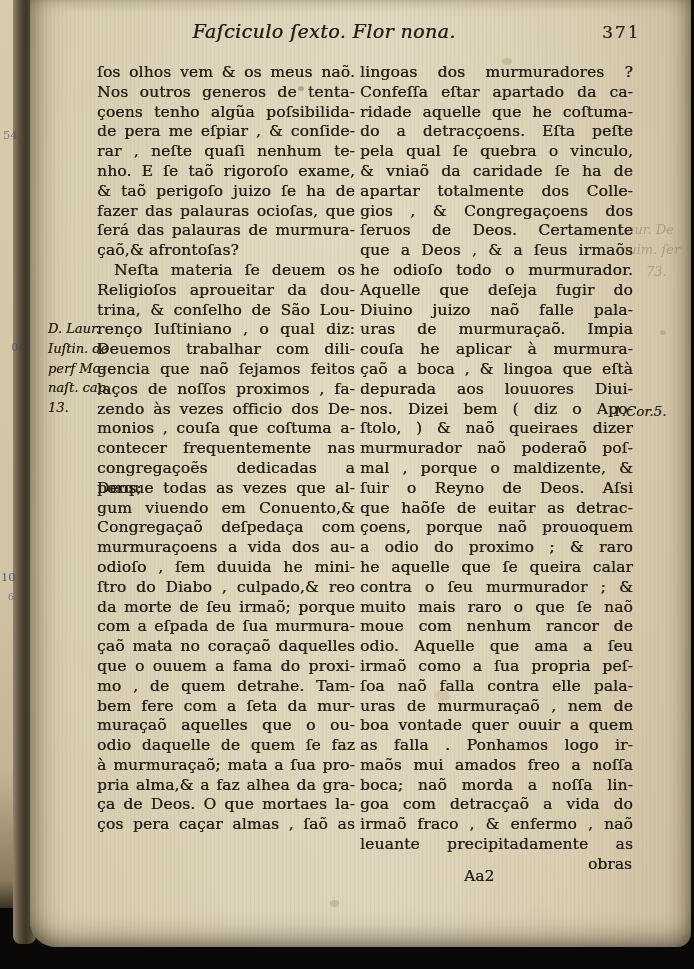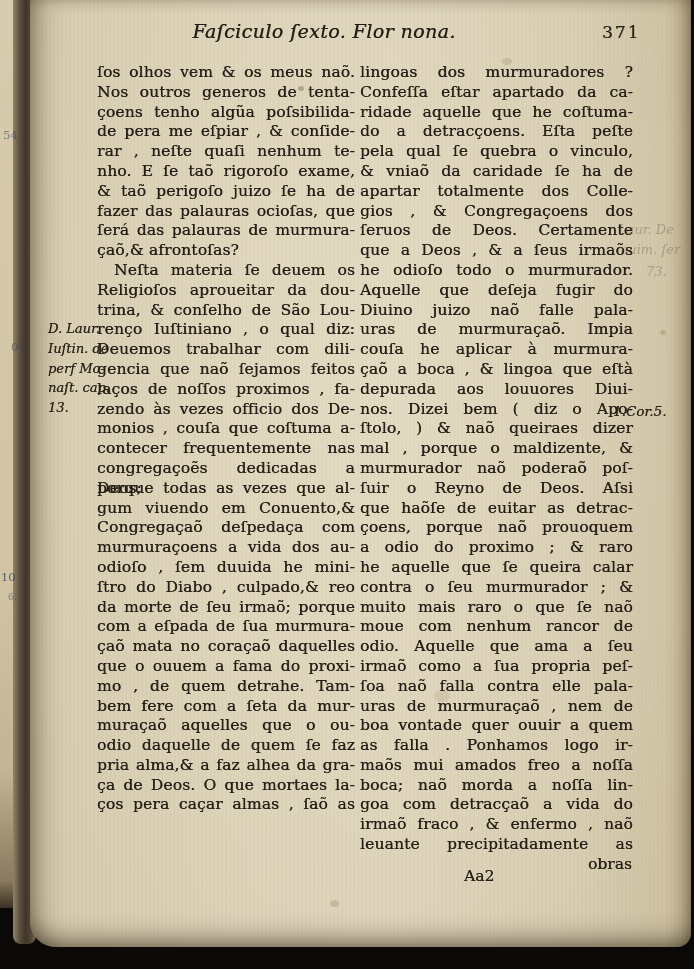--- a/index.html
+++ b/index.html
@@ -118,20 +118,21 @@
         <div class="line">odioſo , ſem duuida he mini-</div>
         <div class="line">ſtro do Diabo , culpado,&amp; reo</div>
         <div class="line">da morte de ſeu irmaõ; porque</div>
         <div class="line">com a eſpada de ſua murmura-</div>
         <div class="line">çaõ mata no coraçaõ daquelles</div>
         <div class="line">que o ouuem a fama do proxi-</div>
         <div class="line">mo , de quem detrahe. Tam-</div>
         <div class="line">bem fere com a ſeta da mur-</div>
         <div class="line">muraçaõ aquelles que o ou-</div>
         <div class="line">odio daquelle de quem ſe faz</div>
+        <div class="line">à murmuraçaõ; mata a ſua pro-</div>
         <div class="line">pria alma,&amp; a faz alhea da gra-</div>
         <div class="line">ça de Deos. O que mortaes la-</div>
         <div class="line">ços pera caçar almas , ſaõ as</div>
       </div>
 
     <div class="col col-right">
         <div class="line">lingoas dos murmuradores ?</div>
         <div class="line">Confeſſa eſtar apartado da ca-</div>
         <div class="line">ridade aquelle que he coſtuma-</div>
         <div class="line">do a detracçoens.  Eſta peſte</div>
@@ -143,22 +144,22 @@
         <div class="line">que a Deos , &amp; a ſeus irmaõs</div>
         <div class="line">he odioſo todo o murmurador.</div>
         <div class="line">Aquelle que deſeja fugir do</div>
         <div class="line">Diuino juizo naõ falle pala-</div>
         <div class="line">uras de murmuraçaõ.  Impia</div>
         <div class="line">couſa he aplicar à murmura-</div>
         <div class="line">çaõ a boca , &amp; lingoa que eſtà</div>
         <div class="line">depurada aos louuores Diui-</div>
         <div class="line">nos.  Dizei bem ( diz o Apo-</div>
         <div class="line">ſtolo, ) &amp; naõ queiraes dizer</div>
+        <div class="line">murmurador naõ poderaõ poſ-</div>
         <div class="line">mal , porque o maldizente, &amp;</div>
-        <div class="line">murmurador naõ poderaõ poſ-</div>
         <div class="line">ſuir o Reyno de Deos.  Aſsi</div>
         <div class="line">que haõſe de euitar as detrac-</div>
         <div class="line">çoens, porque naõ prouoquem</div>
         <div class="line">a odio do proximo ; &amp; raro</div>
         <div class="line">he aquelle que ſe queira calar</div>
         <div class="line">contra o ſeu murmurador ; &amp;</div>
         <div class="line">muito mais raro o que ſe naõ</div>
         <div class="line">moue com nenhum rancor de</div>
         <div class="line">odio.  Aquelle que ama a ſeu</div>
         <div class="line">irmaõ como a ſua propria peſ-</div>

